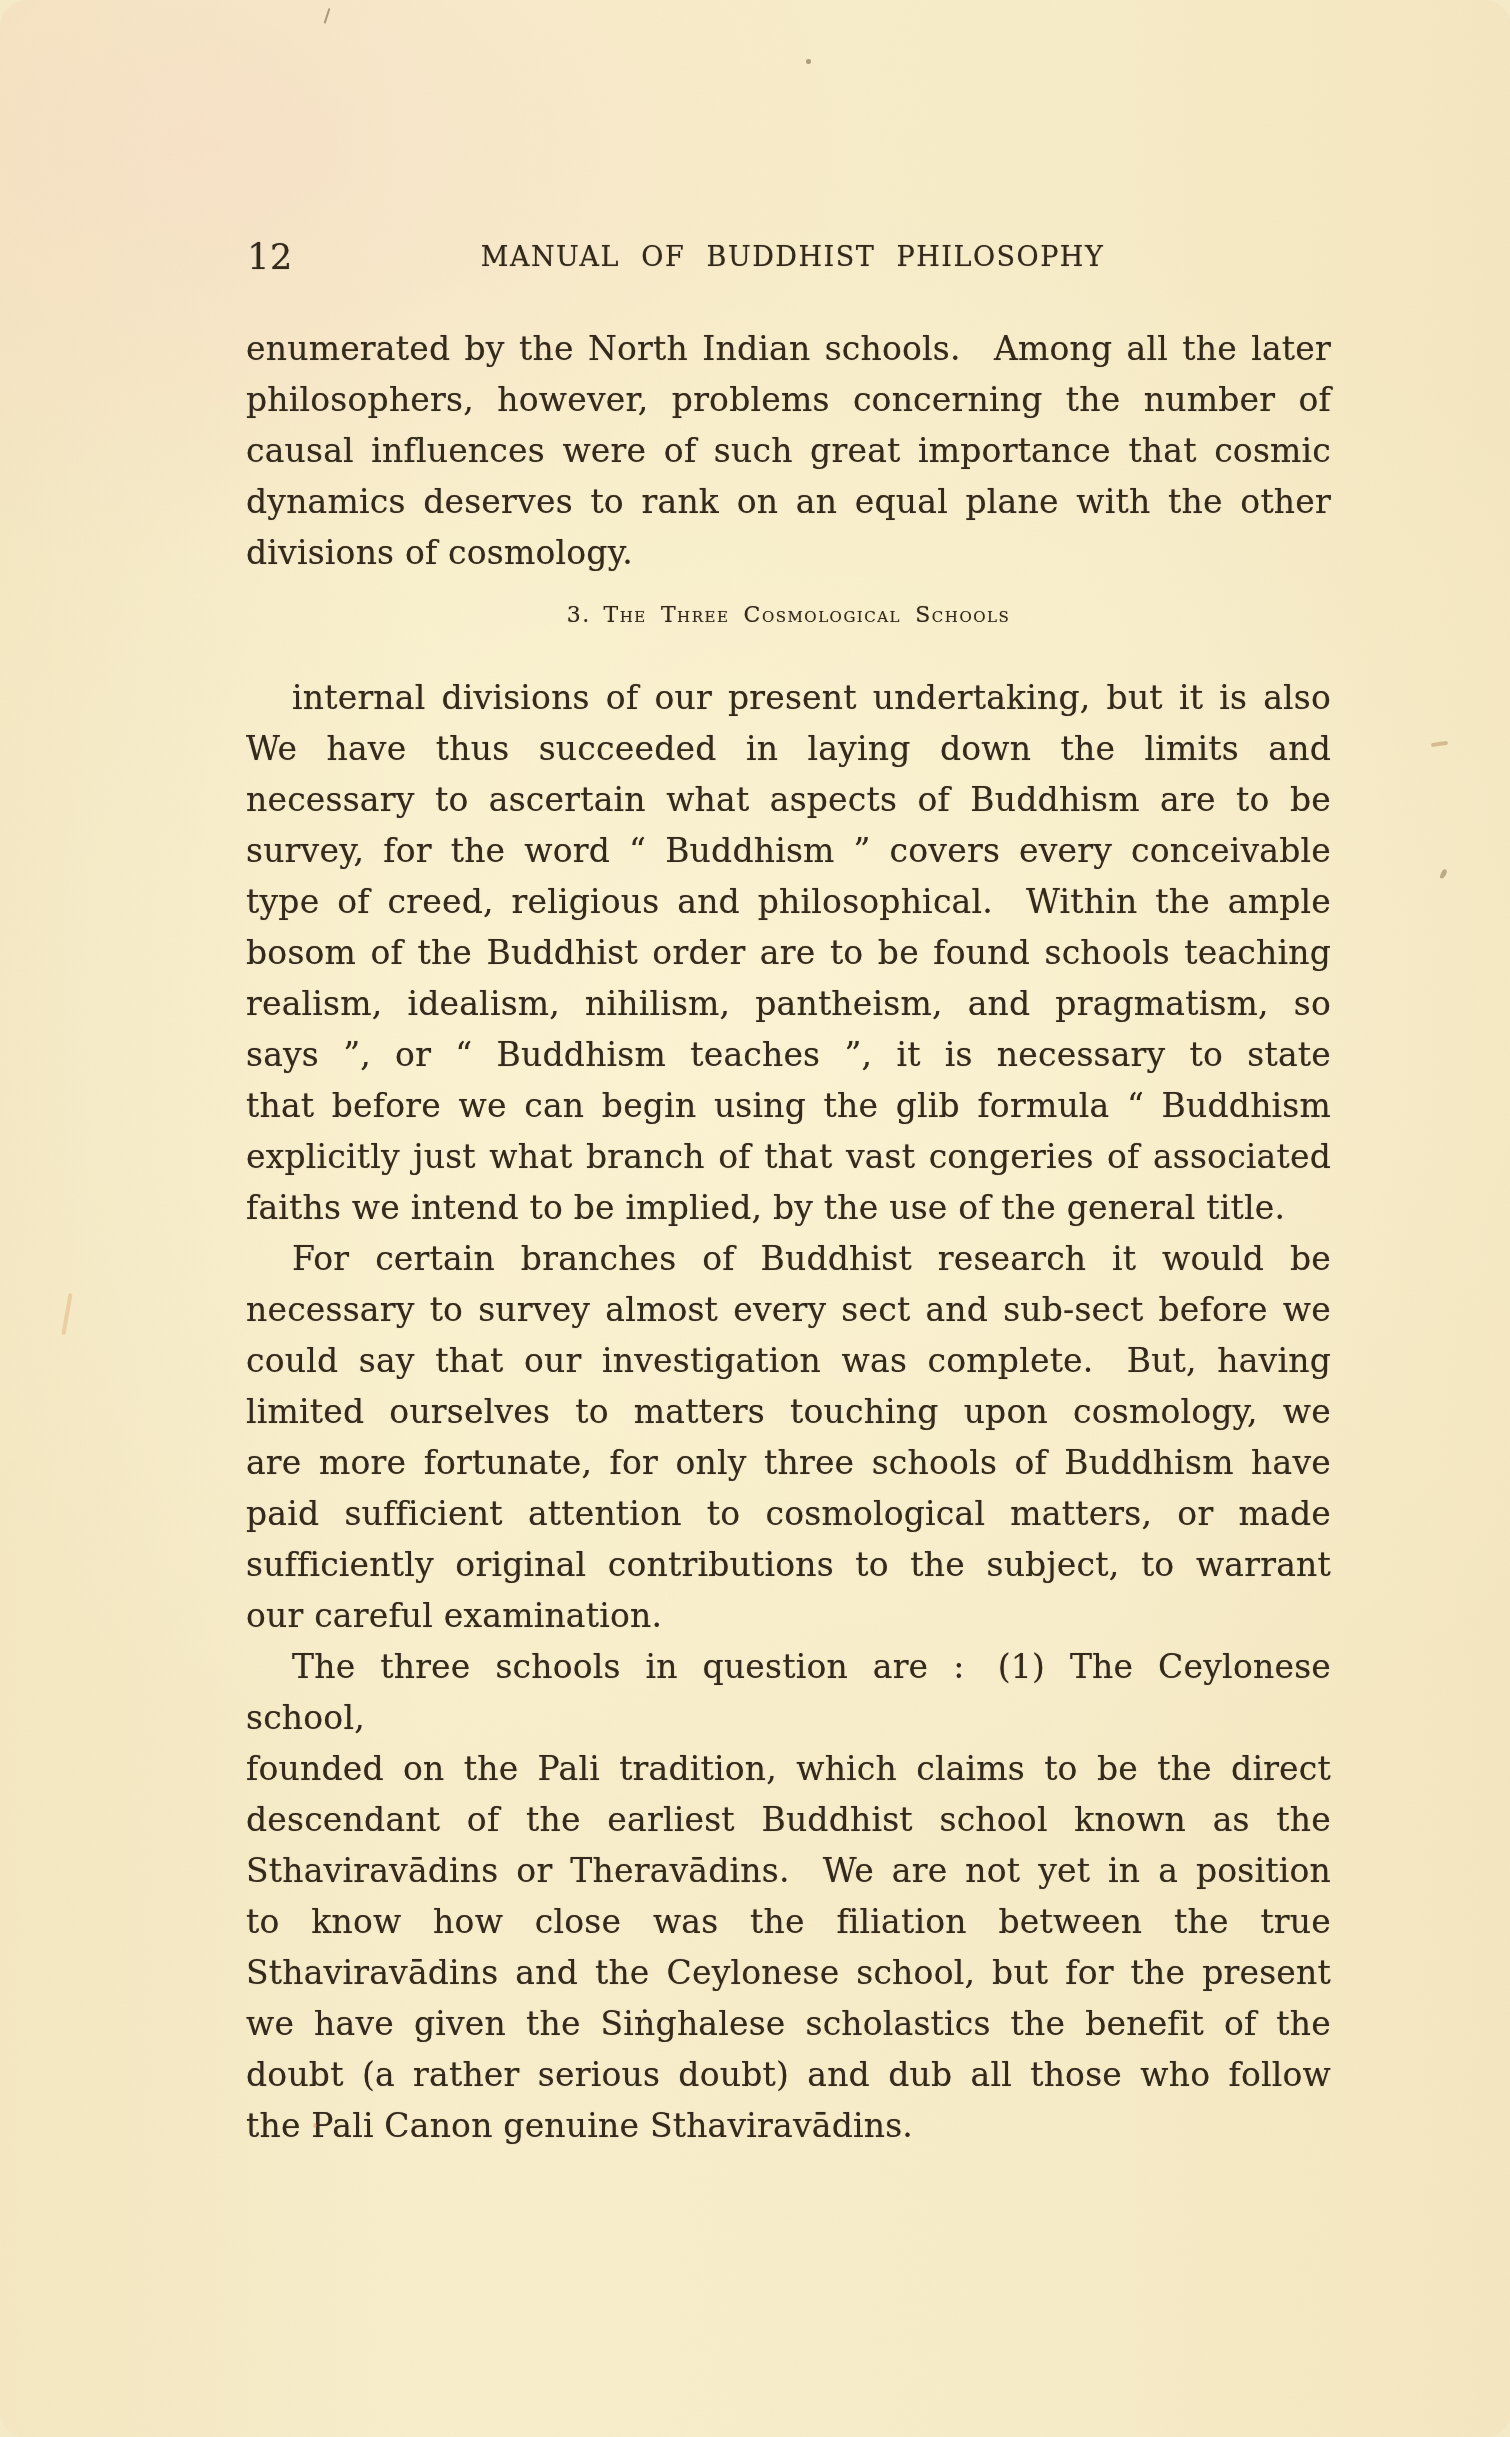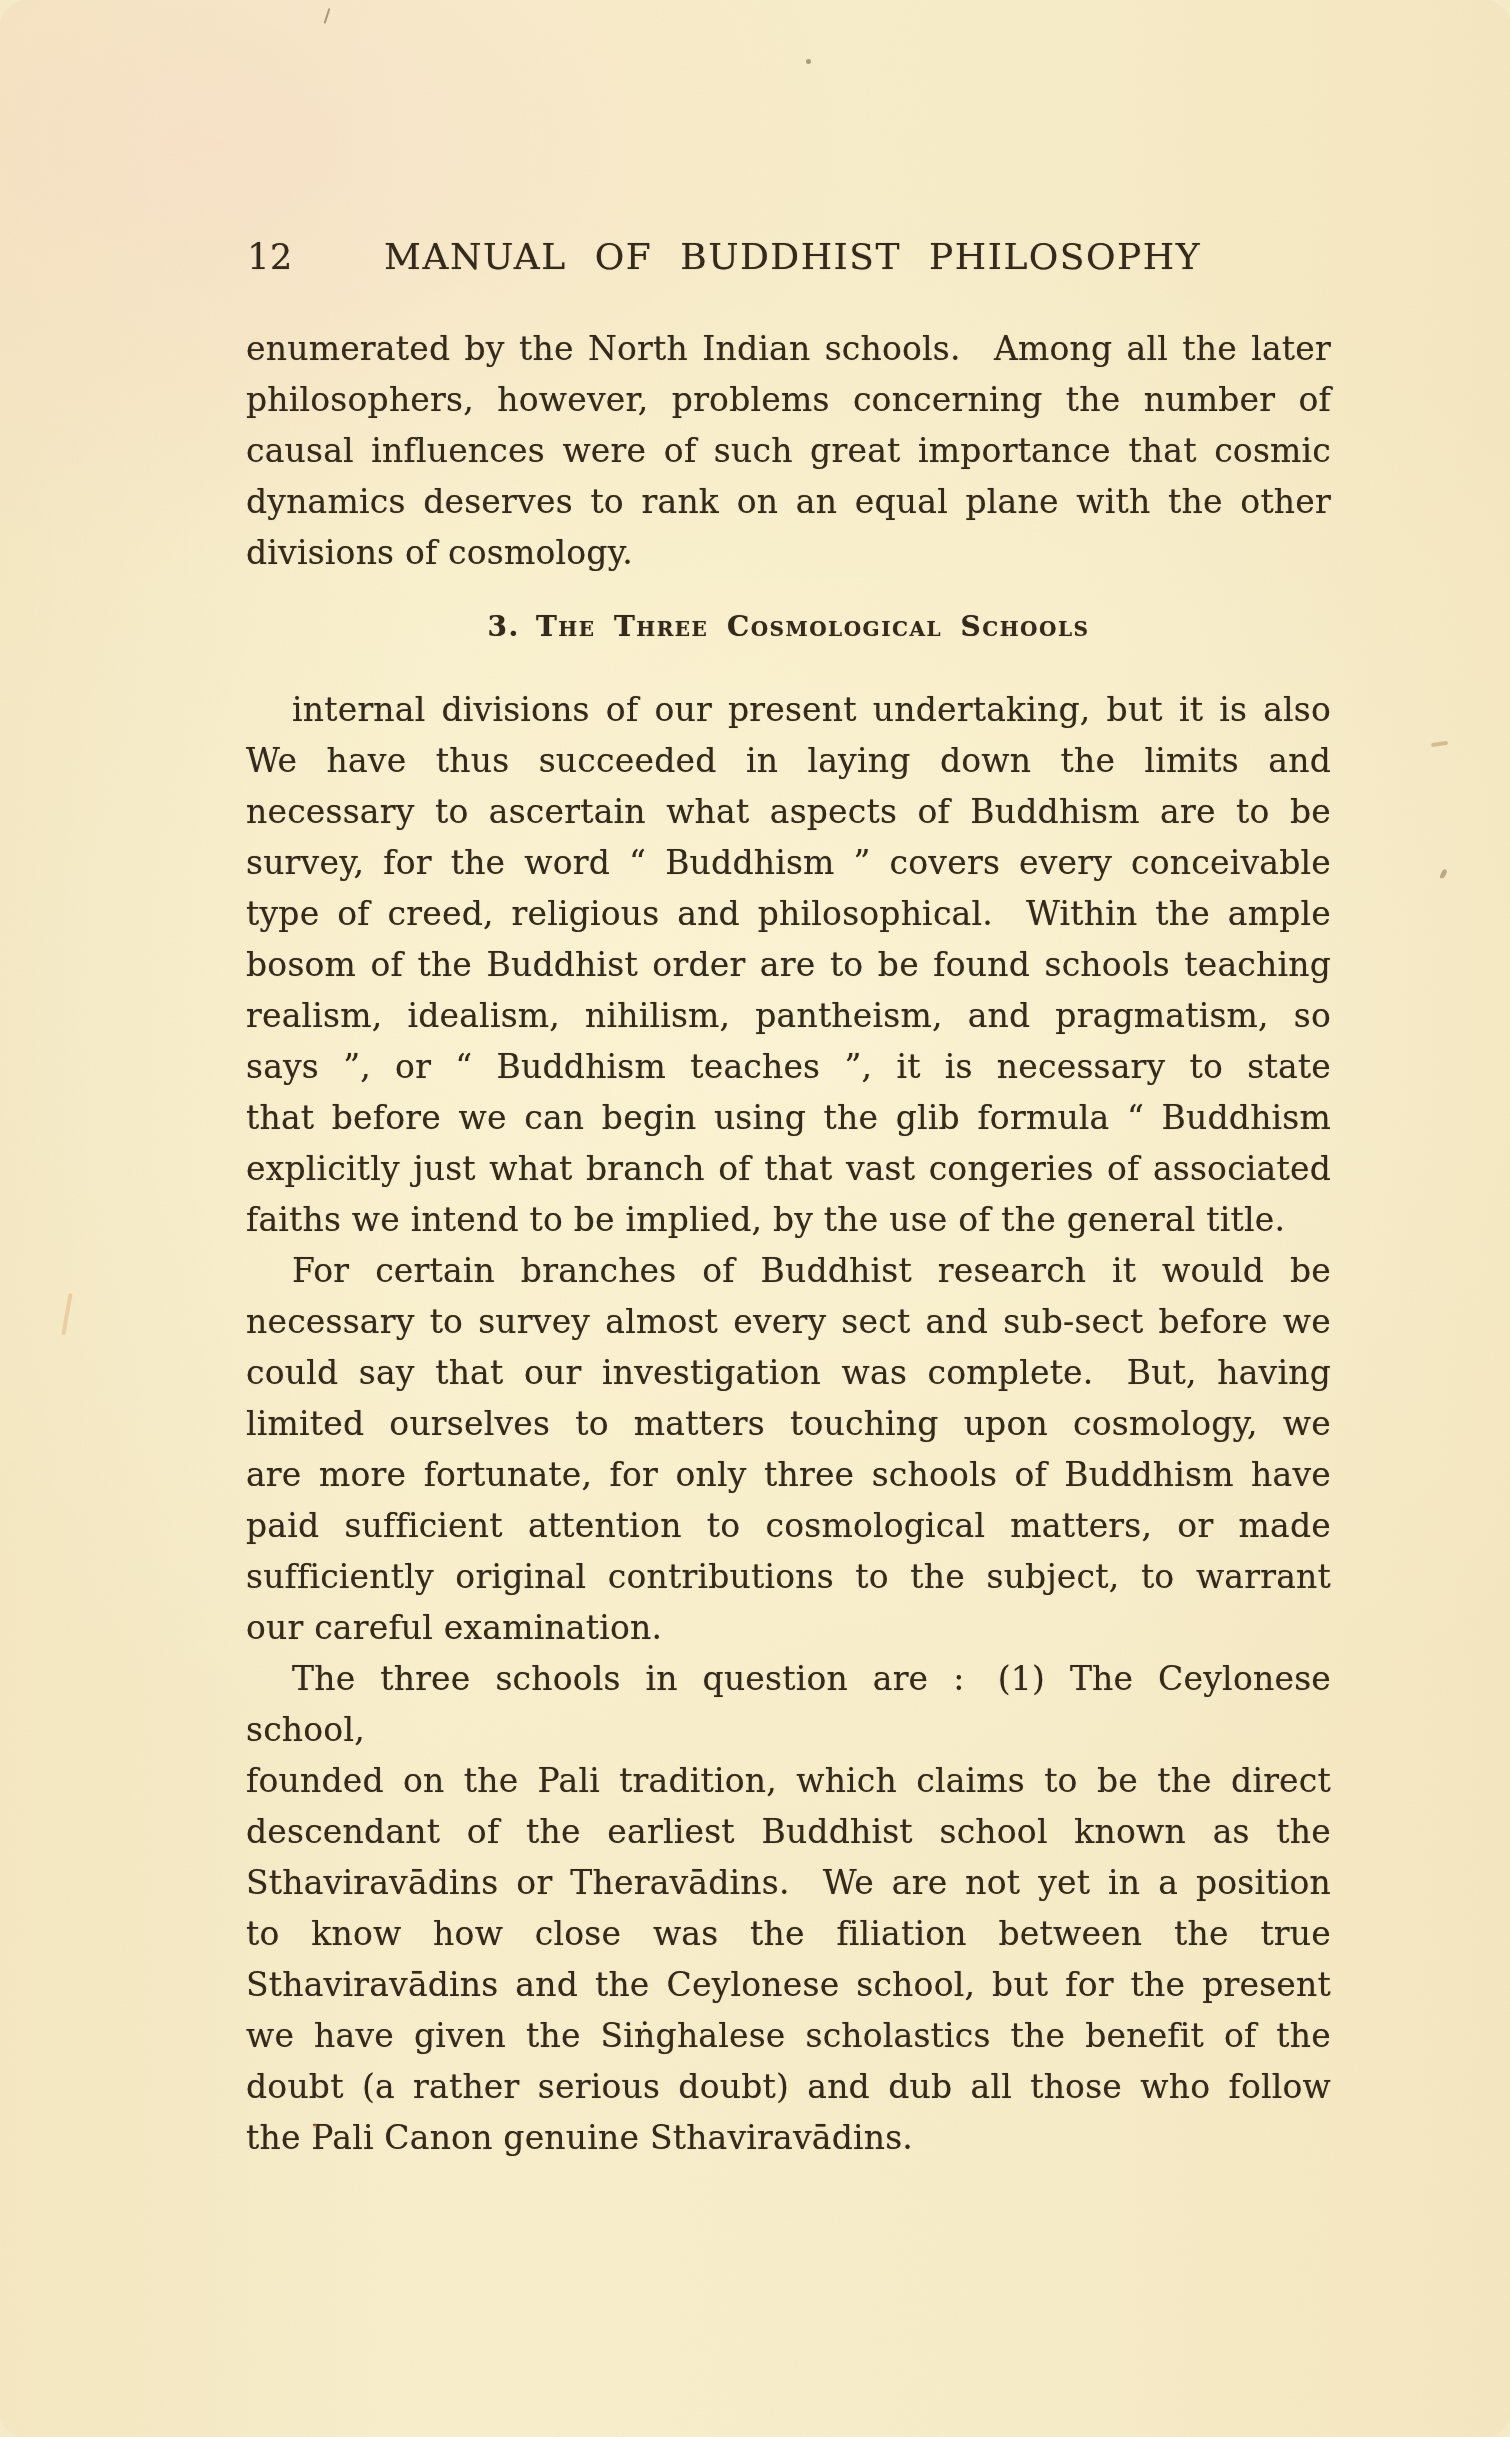--- a/index.html
+++ b/index.html
@@ -55,21 +55,21 @@
   .page-number {
     position: absolute;
     left: 1.2px;
     top: 0;
     font-size: 35px;
     letter-spacing: 0.6px;
   }
   .running-title {
     display: block;
     text-align: center;
-    font-size: 36px;
+    font-size: 27px;
     letter-spacing: 1.5px;
     word-spacing: 0.42em;
   }
   .body-text {
     position: absolute;
     top: 323px;
     left: 0;
     right: 8px;
   }
   .para {
@@ -84,24 +84,24 @@
     white-space: normal;
     text-shadow: 0 0 0.8px rgba(51, 42, 28, 0.5);
   }
   .line.last {
     text-align-last: left;
   }
   .para.indent .line:first-child {
     text-indent: 46px;
   }
   .section-heading {
-    margin: 25px 0 34px 0;
-    font-size: 28px;
+    margin: 13px 0 34px 0;
+    font-size: 22px;
     line-height: 47px;
-    font-weight: bold;
+    font-weight: normal;
     text-align: center;
     letter-spacing: 1.5px;
     word-spacing: 0.26em;
     text-shadow: 0 0 0.8px rgba(51, 42, 28, 0.5);
   }
   .sec-num {
     margin-right: 0.58em;
   }
   .sec-title {
     font-variant: small-caps;

